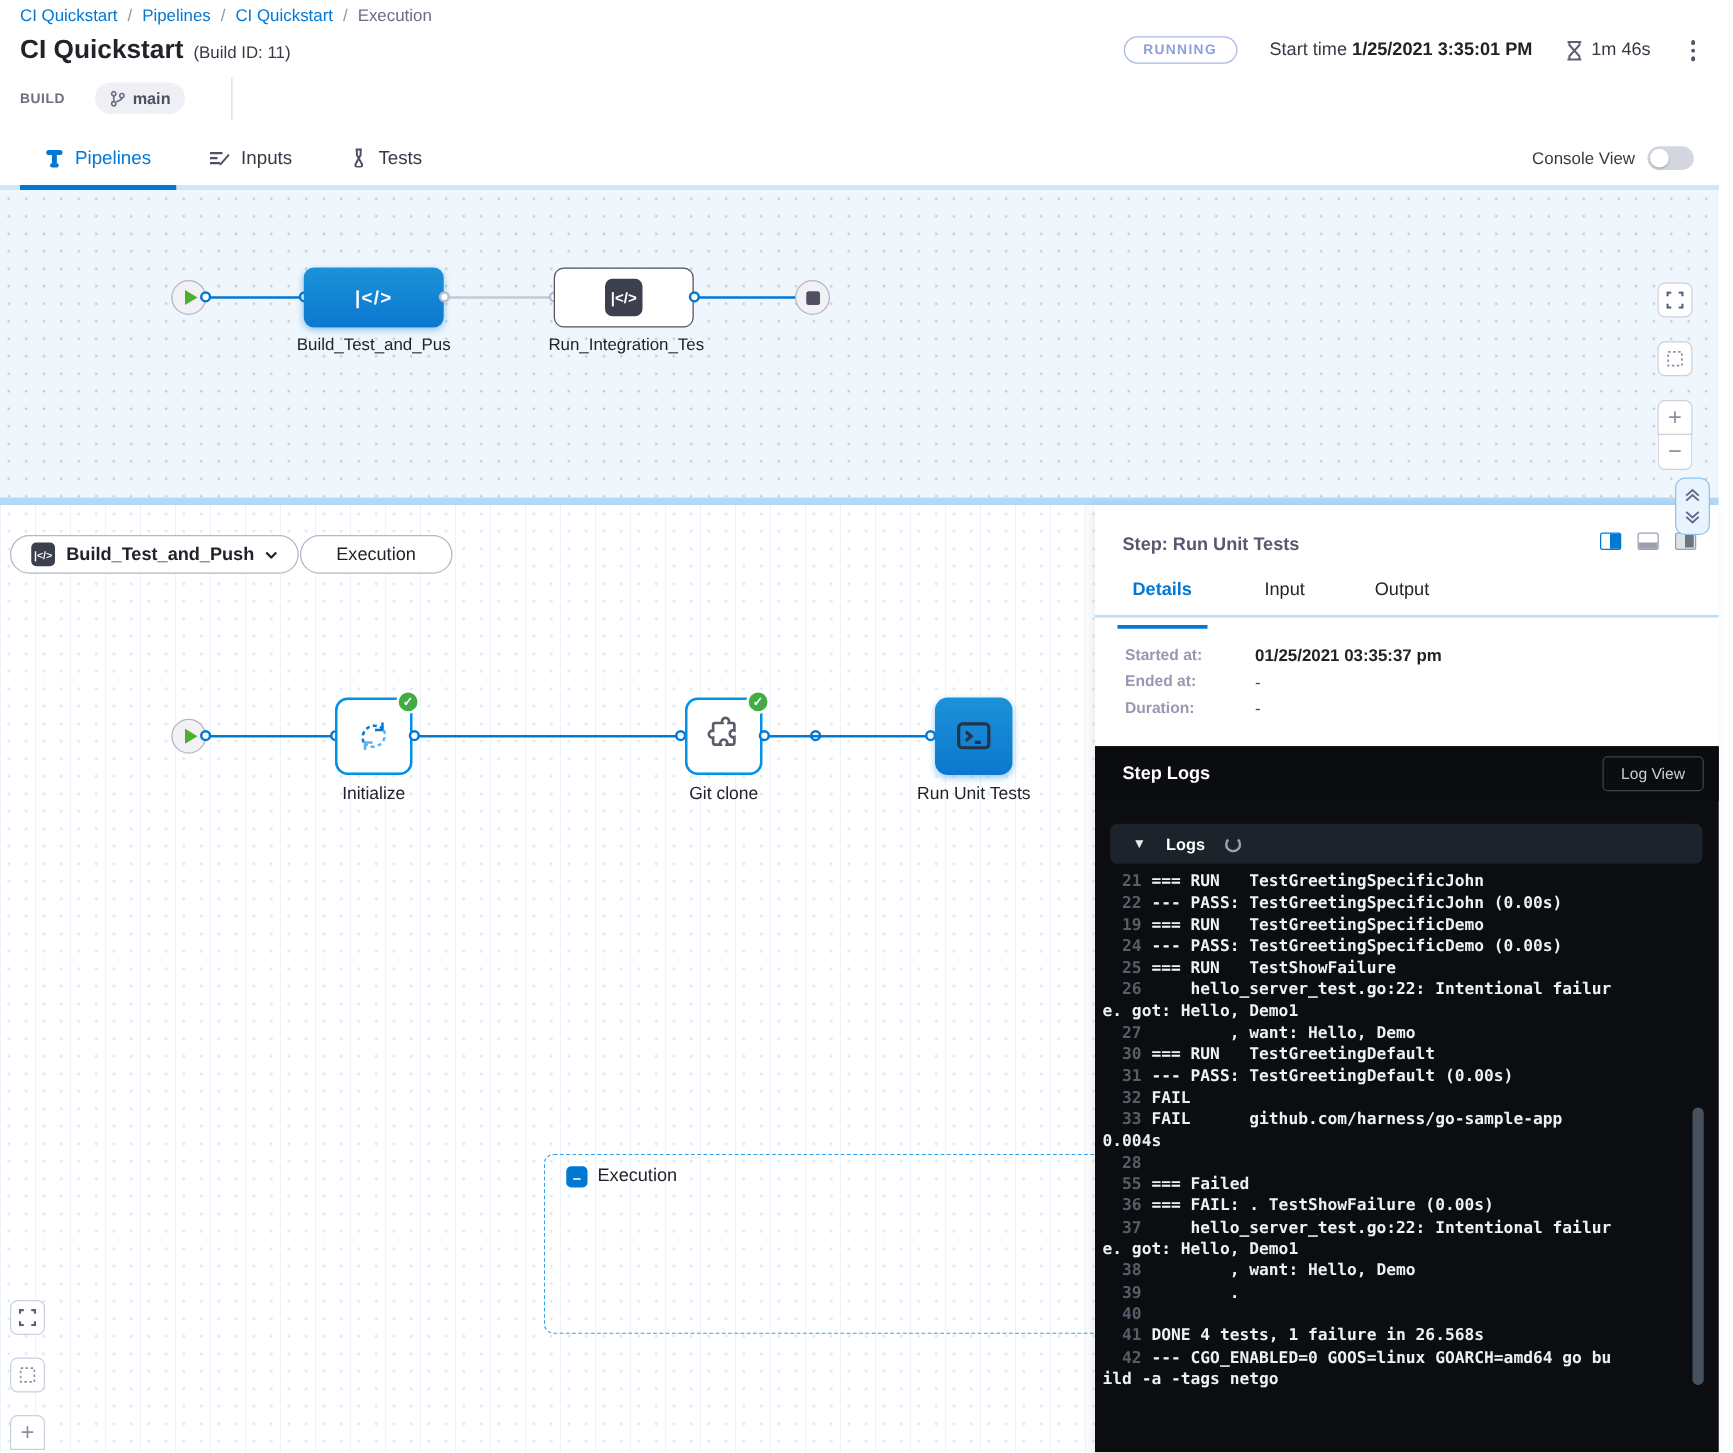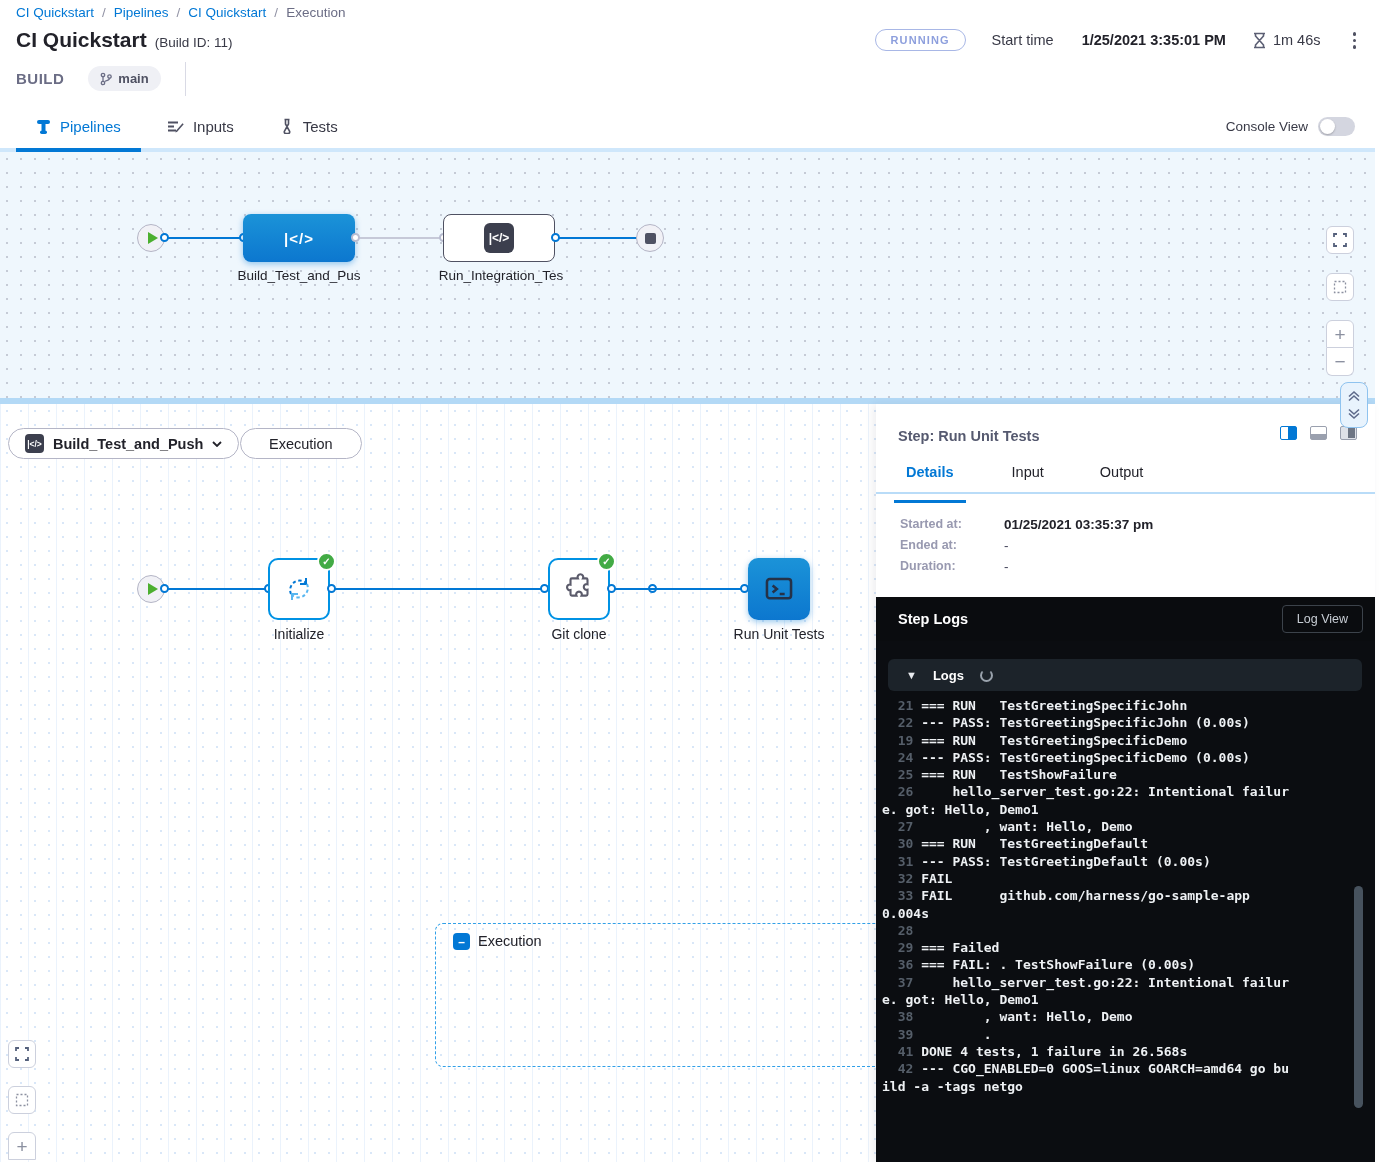--- a/index.html
+++ b/index.html
@@ -10,28 +10,28 @@
   
   .breadcrumb { position:absolute; left:16px; top:5px; font-size:13.5px; display:flex; gap:8px; align-items:center; }
   .breadcrumb .crumb { color:#0278d5; cursor:pointer; }
   .breadcrumb .sep { color:#9293a5; }
   .breadcrumb .current { color:#6b6d85; }
   .title-row { position:absolute; left:16px; top:28px; display:flex; align-items:baseline; gap:8px; }
   .page-title { font-size:21px; font-weight:bold; color:#22222a; }
   .build-id { font-size:13.5px; color:#383946; }
   .header-right { position:absolute; right:24px; top:28px; display:flex; align-items:center; gap:26px; }
   .status-badge { border:1.5px solid #a8b7e6; color:#8d9fdd; font-size:11px; font-weight:bold; letter-spacing:1.1px; border-radius:12px; padding:4px 15px; background:#fff; }
-  .start-time { display:flex; gap:28px; align-items:center; font-size:14.5px; }
+  .start-time { display:flex; gap:4px; align-items:center; font-size:14.5px; }
   .start-time .lbl { color:#383946; }
   .start-time .val { color:#22222a; font-weight:600; }
   .elapsed { display:flex; align-items:center; gap:6px; font-size:14.5px; color:#383946; }
   .kebab { display:flex; flex-direction:column; gap:3px; padding:4px 6px; cursor:pointer; }
   .kebab i { width:3.5px; height:3.5px; border-radius:50%; background:#4f5162; }
   .build-bar { position:absolute; left:16px; top:66px; display:flex; align-items:center; gap:24px; }
-  .build-label { font-size:15px; font-weight:bold; color:#6b6d85; letter-spacing:.5px; }
+  .build-label { font-size:11px; font-weight:bold; color:#6b6d85; letter-spacing:.5px; }
   .branch-chip { display:flex; align-items:center; gap:6px; background:#eff0f5; border-radius:14px; padding:5px 12px; font-size:13px; font-weight:600; color:#4f5162; }
   .build-divider { position:absolute; left:185px; top:62px; width:1px; height:34px; background:#d9dae5; }
 
   
   .tabbar { position:absolute; left:0; top:104px; width:1375px; height:48px; border-bottom:4px solid #cfe7fb; display:flex; align-items:center; }
   .tab { display:flex; align-items:center; gap:9px; font-size:15px; color:#383946; padding:0 6px; margin-left:34px; height:100%; position:relative; cursor:pointer; }
   .tab:first-child { margin-left:30px; }
   .tab.active { color:#0278d5; }
   .tab.active::after { content:""; position:absolute; left:-14px; right:-14px; bottom:-4px; height:4px; background:#0278d5; }
   .console-view { position:absolute; right:20px; display:flex; align-items:center; gap:10px; font-size:13.5px; color:#383946; }
@@ -388,25 +388,26 @@
           <div class="log-line"><span class="num">  19</span><span> === RUN   TestGreetingSpecificDemo</span></div>
           <div class="log-line"><span class="num">  24</span><span> --- PASS: TestGreetingSpecificDemo (0.00s)</span></div>
           <div class="log-line"><span class="num">  25</span><span> === RUN   TestShowFailure</span></div>
           <div class="log-line"><span class="num">  26</span><span>     hello_server_test.go:22: Intentional failure. got: Hello, Demo1</span></div>
           <div class="log-line"><span class="num">  27</span><span>         , want: Hello, Demo</span></div>
           <div class="log-line"><span class="num">  30</span><span> === RUN   TestGreetingDefault</span></div>
           <div class="log-line"><span class="num">  31</span><span> --- PASS: TestGreetingDefault (0.00s)</span></div>
           <div class="log-line"><span class="num">  32</span><span> FAIL</span></div>
           <div class="log-line"><span class="num">  33</span><span> FAIL      github.com/harness/go-sample-app    0.004s</span></div>
           <div class="log-line"><span class="num">  28</span><span>  </span></div>
-          <div class="log-line"><span class="num">  29</span><span> === Failed</span></div>
+          <div class="log-line"><span class="num">  55</span><span> === Failed</span></div>
           <div class="log-line"><span class="num">  36</span><span> === FAIL: . TestShowFailure (0.00s)</span></div>
           <div class="log-line"><span class="num">  37</span><span>     hello_server_test.go:22: Intentional failure. got: Hello, Demo1</span></div>
           <div class="log-line"><span class="num">  38</span><span>         , want: Hello, Demo</span></div>
           <div class="log-line"><span class="num">  39</span><span>         .</span></div>
+          <div class="log-line"><span class="num">  40</span><span>  </span></div>
           <div class="log-line"><span class="num">  41</span><span> DONE 4 tests, 1 failure in 26.568s</span></div>
           <div class="log-line"><span class="num">  42</span><span> --- CGO_ENABLED=0 GOOS=linux GOARCH=amd64 go build -a -tags netgo</span></div>
         </div>
       <div class="log-scrollthumb"></div>
     </div>
   </div>
 
 </div>
 
 </body></html>

